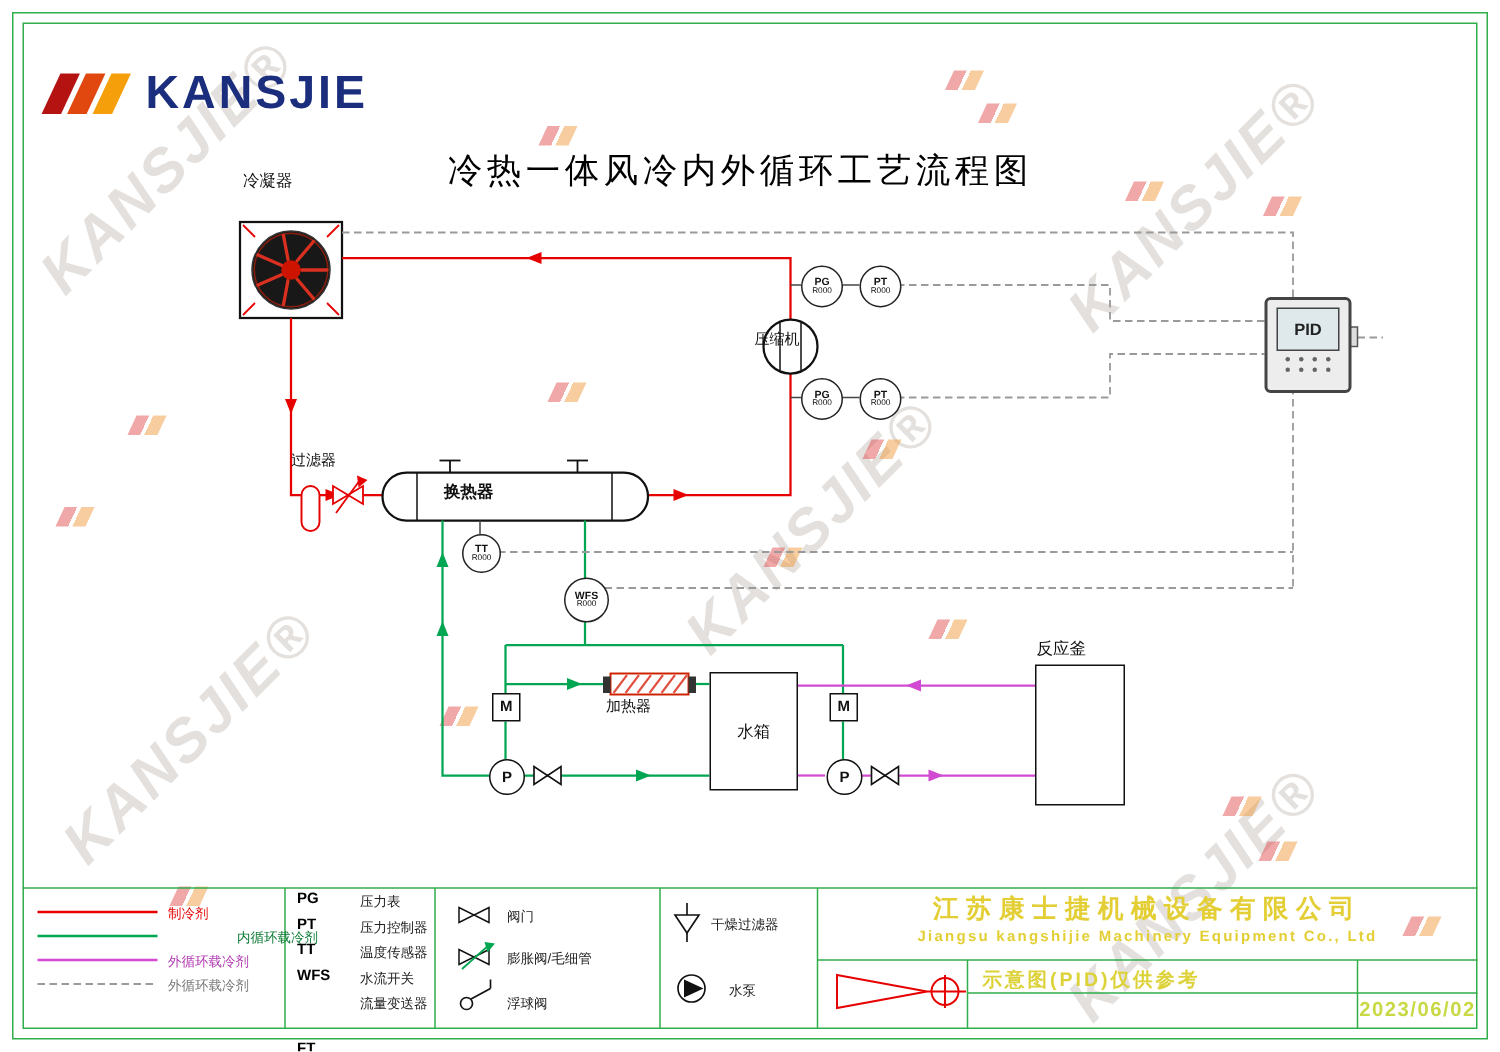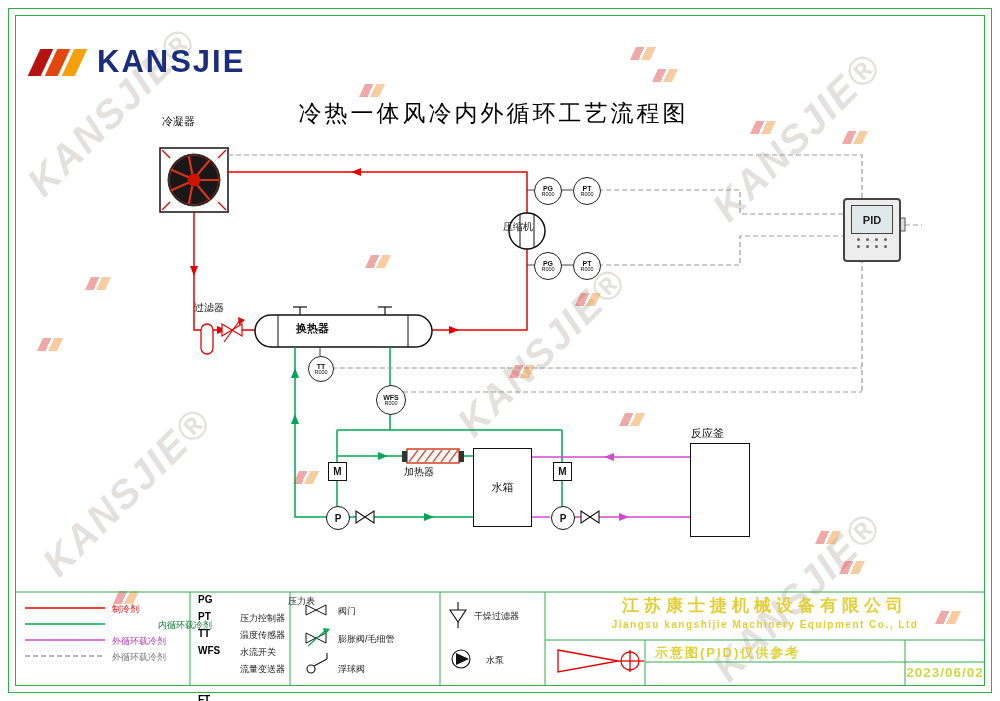--- a/index.html
+++ b/index.html
@@ -339,21 +339,21 @@
           <i></i>
         </div>
     </div>
 
     <div class="leg-label" style="left:112px;top:603px;color:#e60000;">制冷剂</div>
     <div class="leg-label" style="left:112px;top:619px;color:#0a7a33;padding-left:46px;">内循环载冷剂</div>
     <div class="leg-label" style="left:112px;top:635px;color:#b23ab2;">外循环载冷剂</div>
     <div class="leg-label" style="left:112px;top:651px;color:#777;">外循环载冷剂</div>
 
     <div class="leg-code" style="left:198px;top:594px;">PG</div>
-    <div class="leg-desc" style="left:240px;top:595px;margin-left:48px;">压力表</div>
+    <div class="leg-desc" style="left:240px;top:595px;">压力表</div>
     <div class="leg-code" style="left:198px;top:611px;">PT</div>
     <div class="leg-desc" style="left:240px;top:612px;">压力控制器</div>
     <div class="leg-code" style="left:198px;top:628px;">TT</div>
     <div class="leg-desc" style="left:240px;top:629px;">温度传感器</div>
     <div class="leg-code" style="left:198px;top:645px;">WFS</div>
     <div class="leg-desc" style="left:240px;top:646px;">水流开关</div>
     <div class="leg-code" style="left:198px;top:694px;">FT</div>
     <div class="leg-desc" style="left:240px;top:663px;">流量变送器</div>
 
     <div class="leg-desc" style="left:338px;top:605px;">阀门</div>

